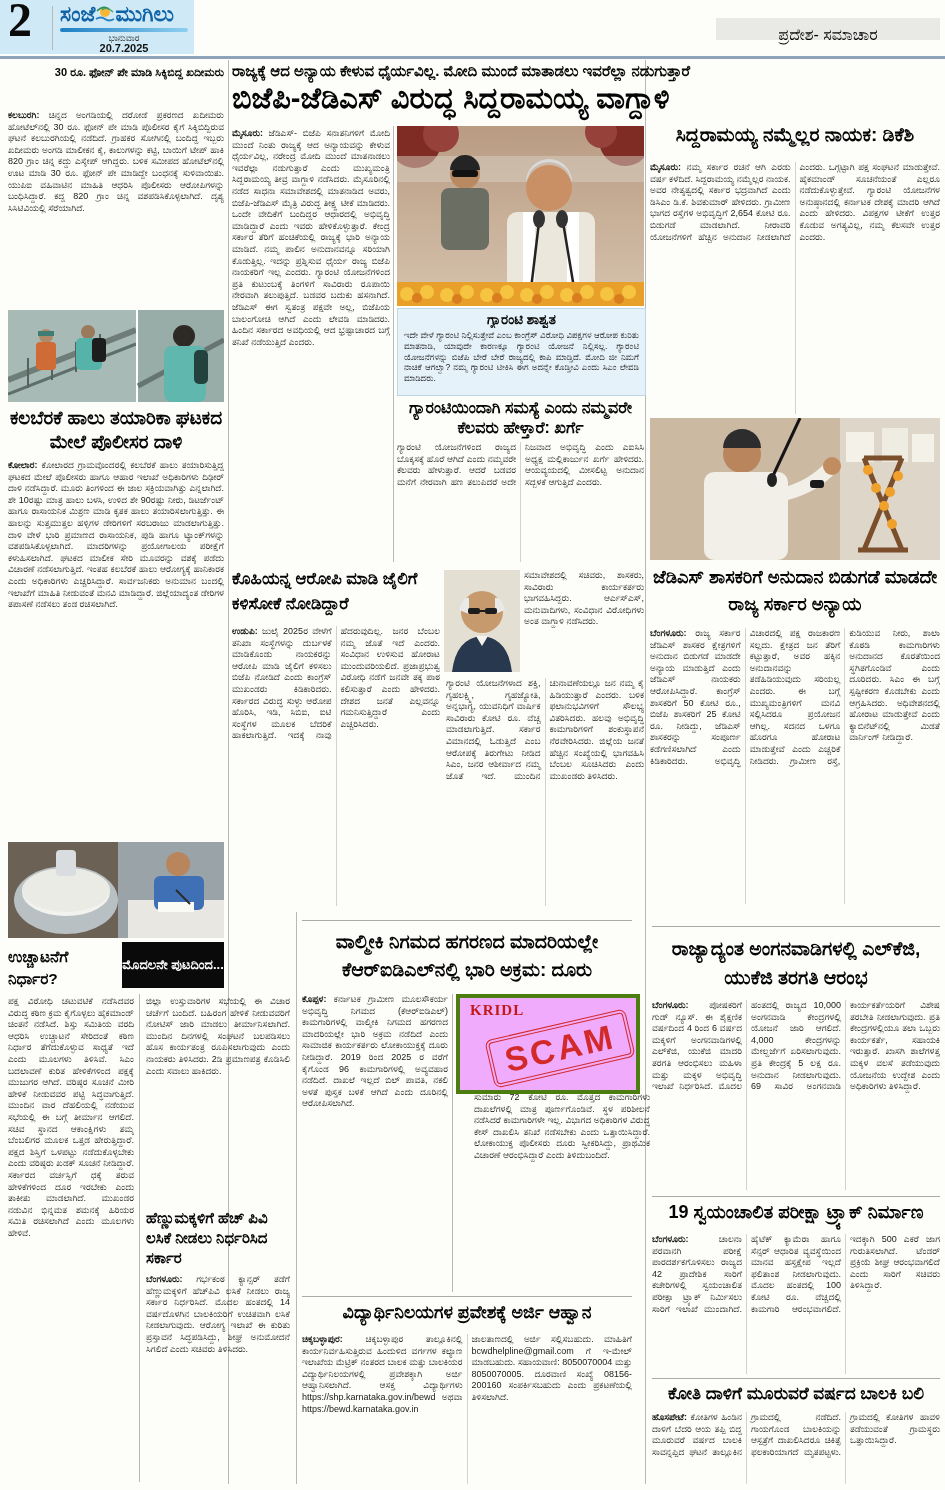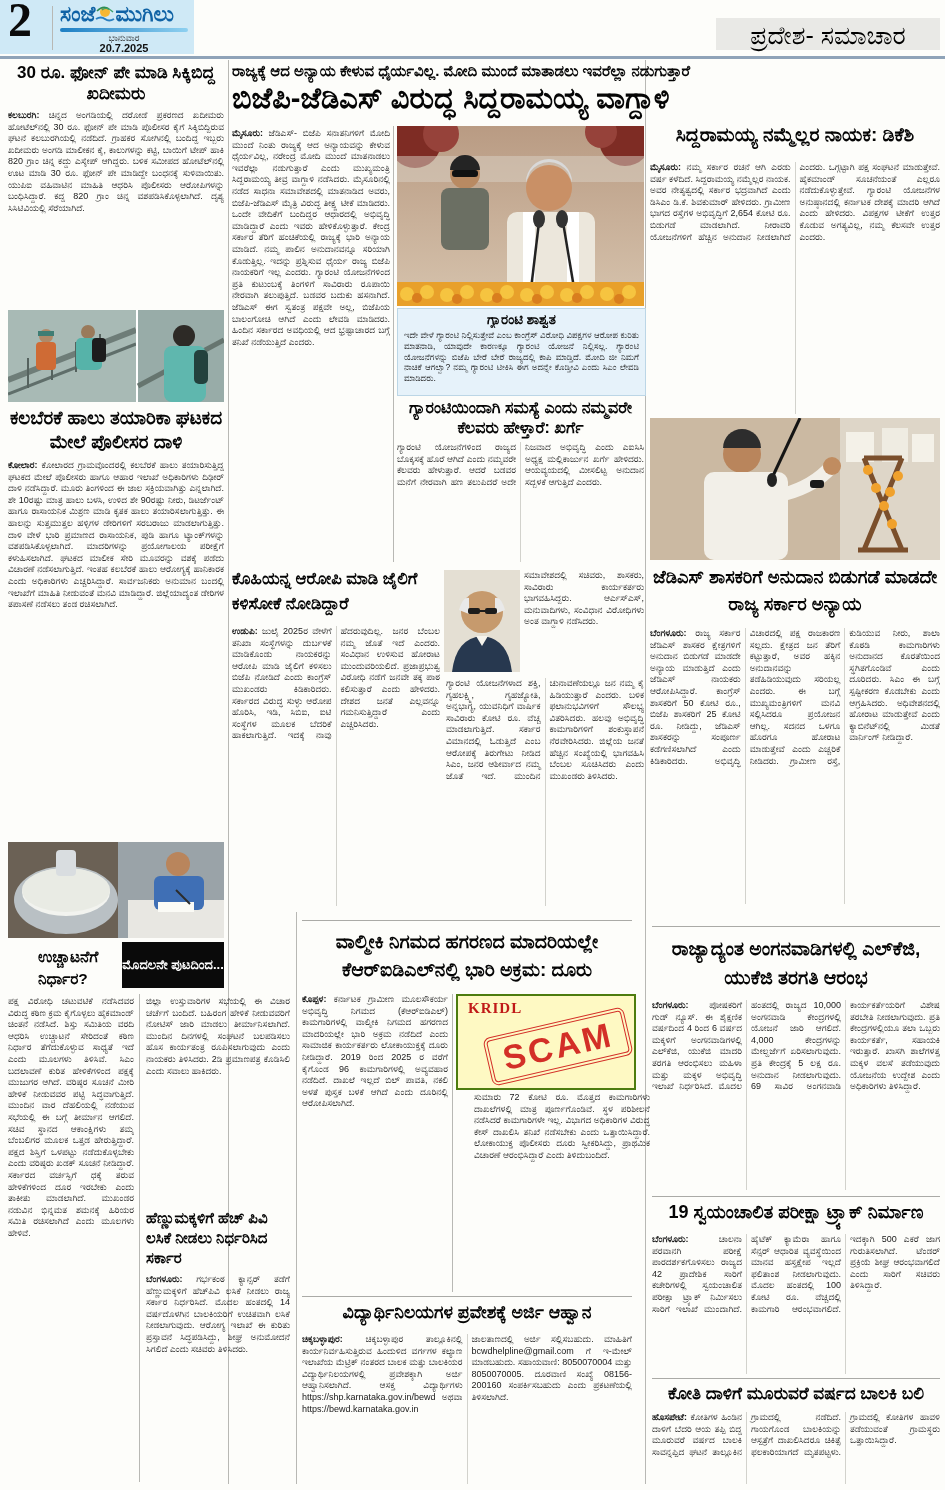--- a/index.html
+++ b/index.html
@@ -15,24 +15,24 @@
   .cols2{column-count:2;column-gap:9px;column-rule:1px solid #d2d2cc;}
   .cols3{column-count:3;column-gap:9px;column-rule:1px solid #d2d2cc;}
   
   #hdr-left{left:0;top:0;width:194px;height:54px;background:#cfe9f6;}
   #pageno{left:8px;top:-8px;font:bold 48px "Liberation Serif","DejaVu Serif",serif;color:#0b0b0b;}
   #hdr-vline{left:52px;top:6px;height:44px;}
   #masthead{left:60px;top:2px;width:132px;height:26px;font-weight:bold;font-size:21px;color:#0f62a5;white-space:nowrap;}
   #swoosh{left:60px;top:28px;width:128px;height:4px;border-radius:3px;background:linear-gradient(90deg,#1d7fc4,#8ed0f0);}
   #weekday{left:60px;top:33px;width:128px;font-size:9px;color:#222;}
   #hdate{left:60px;top:42px;width:128px;font-size:11px;font-weight:bold;color:#111;}
-  #section-box{left:716px;top:18px;width:224px;height:32px;background:#e9e9e6;font-size:25px;line-height:34px;color:#000;}
+  #section-box{left:716px;top:18px;width:224px;height:22px;background:#e9e9e6;font-size:16px;line-height:34px;color:#000;}
   #hdr-rule{left:0;top:56px;width:945px;height:3px;background:#8fa3b8;}
   
-  #scam-box{left:456px;top:994px;width:176px;height:92px;background:#fef9c3;border:2px solid #4d7c0f;}
+  #scam-box{left:456px;top:994px;width:176px;height:92px;background:#f0abfc;border:4px solid #4d7c0f;}
   #scam-kridl{position:absolute;left:10px;top:4px;color:#c01a18;font:bold 15px "Liberation Serif","DejaVu Serif",serif;letter-spacing:1px;}
   #scam-stamp{position:absolute;left:28px;top:26px;transform:rotate(-13deg);border:4px double #d0201c;border-radius:7px;
               padding:1px 12px;color:#d0201c;font-weight:900;font-size:34px;letter-spacing:3px;opacity:.93;}
   #cont-box{left:122px;top:942px;width:102px;height:46px;background:#0a0a0a;color:#fff;font-weight:bold;font-size:13px;
             line-height:1.45;display:flex;align-items:center;justify-content:center;text-align:center;}
 </style>
 </head>
 <body>
 
 <div id="page">
@@ -54,21 +54,21 @@
   <div class="abs center" id="section-box">ಪ್ರದೇಶ- ಸಮಾಚಾರ</div>
   <div class="abs" id="hdr-rule"></div>
 
   <div class="abs rule-v" style="left:228px;top:60px;height:1424px;"></div>
   <div class="abs rule-v" style="left:645px;top:60px;height:1424px;"></div>
   <div class="abs rule-v" style="left:393px;top:126px;height:436px;"></div>
   <div class="abs rule-v" style="left:139px;top:994px;height:488px;"></div>
   <div class="abs rule-v" style="left:452px;top:994px;height:298px;"></div>
   <div class="abs rule-v" style="left:296px;top:912px;height:572px;"></div>
 
-  <div class="abs hd center" style="left:8px;top:62px;width:216px;height:44px;font-size:17px;line-height:21px;">30 ರೂ. ಫೋನ್ ಪೇ ಮಾಡಿ ಸಿಕ್ಕಿಬಿದ್ದ ಖದೀಮರು</div>
+  <div class="abs hd center" style="left:8px;top:62px;width:216px;height:44px;font-size:11px;line-height:21px;text-align:right;">30 ರೂ. ಫೋನ್ ಪೇ ಮಾಡಿ ಸಿಕ್ಕಿಬಿದ್ದ ಖದೀಮರು</div>
   <div class="abs body-txt" style="left:8px;top:110px;width:216px;height:196px;">
     <span class="dl">ಕಲಬುರಗಿ: </span><span>ಚಿನ್ನದ ಅಂಗಡಿಯಲ್ಲಿ ದರೋಡೆ ಪ್ರಕರಣದ ಖದೀಮರು ಹೋಟೆಲ್‌ನಲ್ಲಿ 30 ರೂ. ಫೋನ್ ಪೇ ಮಾಡಿ ಪೊಲೀಸರ ಕೈಗೆ ಸಿಕ್ಕಿಬಿದ್ದಿರುವ ಘಟನೆ ಕಲಬುರಗಿಯಲ್ಲಿ ನಡೆದಿದೆ. ಗ್ರಾಹಕರ ಸೋಗಿನಲ್ಲಿ ಬಂದಿದ್ದ ಇಬ್ಬರು ಖದೀಮರು ಅಂಗಡಿ ಮಾಲೀಕನ ಕೈ, ಕಾಲುಗಳನ್ನು ಕಟ್ಟಿ, ಬಾಯಿಗೆ ಟೇಪ್ ಹಾಕಿ 820 ಗ್ರಾಂ ಚಿನ್ನ ಕದ್ದು ಎಸ್ಕೇಪ್ ಆಗಿದ್ದರು. ಬಳಿಕ ಸಮೀಪದ ಹೋಟೆಲ್‌ನಲ್ಲಿ ಊಟ ಮಾಡಿ 30 ರೂ. ಫೋನ್ ಪೇ ಮಾಡಿದ್ದೇ ಬಂಧನಕ್ಕೆ ಸುಳಿವಾಯಿತು. ಯುಪಿಐ ವಹಿವಾಟಿನ ಮಾಹಿತಿ ಆಧರಿಸಿ ಪೊಲೀಸರು ಆರೋಪಿಗಳನ್ನು ಬಂಧಿಸಿದ್ದಾರೆ. ಕದ್ದ 820 ಗ್ರಾಂ ಚಿನ್ನ ವಶಪಡಿಸಿಕೊಳ್ಳಲಾಗಿದೆ. ದೃಶ್ಯ ಸಿಸಿಟಿವಿಯಲ್ಲಿ ಸೆರೆಯಾಗಿದೆ.</span>
   </div>
 
   <svg class="abs" style="left:8px;top:310px;" width="216" height="92" viewBox="0 0 216 92">
     <rect width="216" height="92" fill="#9db2ae"></rect>
     <rect x="0" y="0" width="128" height="92" fill="#a8bab5"></rect>
     <path d="M0 70 L128 20" stroke="#6e7d78" stroke-width="6"></path>
     <path d="M0 84 L128 34" stroke="#5f6e6a" stroke-width="3"></path>
     <g stroke="#55625e" stroke-width="2">
@@ -103,21 +103,21 @@
     <ellipse cx="58" cy="50" rx="44" ry="24" fill="#f2f3ef"></ellipse>
     <ellipse cx="58" cy="48" rx="44" ry="22" fill="#e9ebe4"></ellipse>
     <rect x="48" y="8" width="20" height="26" rx="4" fill="#d9dde0"></rect>
     <rect x="120" y="58" width="96" height="38" fill="#e8e7e2"></rect>
     <circle cx="170" cy="22" r="12" fill="#b9855c"></circle>
     <rect x="146" y="34" width="50" height="34" rx="6" fill="#3f6fb5"></rect>
     <rect x="150" y="60" width="36" height="10" fill="#fbfbf6"></rect>
     <line x1="168" y1="48" x2="182" y2="62" stroke="#2c2c2c" stroke-width="2"></line>
   </svg>
 
-  <div class="abs hd" style="left:8px;top:946px;width:110px;height:46px;font-size:15.5px;line-height:22px;margin-left:30px;">ಉಚ್ಚಾಟನೆಗೆ ನಿರ್ಧಾರ?</div>
+  <div class="abs hd" style="left:8px;top:946px;width:110px;height:46px;font-size:15.5px;line-height:22px;">ಉಚ್ಚಾಟನೆಗೆ ನಿರ್ಧಾರ?</div>
   <div class="abs" id="cont-box">
     <span>ಮೊದಲನೇ ಪುಟದಿಂದ...</span>
   </div>
   <div class="abs body-txt" style="left:8px;top:996px;width:126px;height:486px;">ಪಕ್ಷ ವಿರೋಧಿ ಚಟುವಟಿಕೆ ನಡೆಸಿದವರ ವಿರುದ್ಧ ಕಠಿಣ ಕ್ರಮ ಕೈಗೊಳ್ಳಲು ಹೈಕಮಾಂಡ್ ಚಿಂತನೆ ನಡೆಸಿದೆ. ಶಿಸ್ತು ಸಮಿತಿಯ ವರದಿ ಆಧರಿಸಿ ಉಚ್ಚಾಟನೆ ಸೇರಿದಂತೆ ಕಠಿಣ ನಿರ್ಧಾರ ತೆಗೆದುಕೊಳ್ಳುವ ಸಾಧ್ಯತೆ ಇದೆ ಎಂದು ಮೂಲಗಳು ತಿಳಿಸಿವೆ. ಸಿಎಂ ಬದಲಾವಣೆ ಕುರಿತ ಹೇಳಿಕೆಗಳಿಂದ ಪಕ್ಷಕ್ಕೆ ಮುಜುಗರ ಆಗಿದೆ. ವರಿಷ್ಠರ ಸೂಚನೆ ಮೀರಿ ಹೇಳಿಕೆ ನೀಡುವವರ ಪಟ್ಟಿ ಸಿದ್ಧವಾಗುತ್ತಿದೆ. ಮುಂದಿನ ವಾರ ದೆಹಲಿಯಲ್ಲಿ ನಡೆಯುವ ಸಭೆಯಲ್ಲಿ ಈ ಬಗ್ಗೆ ತೀರ್ಮಾನ ಆಗಲಿದೆ. ಸಚಿವ ಸ್ಥಾನದ ಆಕಾಂಕ್ಷಿಗಳು ತಮ್ಮ ಬೆಂಬಲಿಗರ ಮೂಲಕ ಒತ್ತಡ ಹೇರುತ್ತಿದ್ದಾರೆ. ಪಕ್ಷದ ಶಿಸ್ತಿಗೆ ಒಳಪಟ್ಟು ನಡೆದುಕೊಳ್ಳಬೇಕು ಎಂದು ವರಿಷ್ಠರು ಖಡಕ್ ಸೂಚನೆ ನೀಡಿದ್ದಾರೆ. ಸರ್ಕಾರದ ವರ್ಚಸ್ಸಿಗೆ ಧಕ್ಕೆ ತರುವ ಹೇಳಿಕೆಗಳಿಂದ ದೂರ ಇರಬೇಕು ಎಂದು ತಾಕೀತು ಮಾಡಲಾಗಿದೆ. ಮುಖಂಡರ ನಡುವಿನ ಭಿನ್ನಮತ ಶಮನಕ್ಕೆ ಹಿರಿಯರ ಸಮಿತಿ ರಚಿಸಲಾಗಿದೆ ಎಂದು ಮೂಲಗಳು ಹೇಳಿವೆ.</div>
   <div class="abs body-txt" style="left:146px;top:996px;width:144px;height:208px;">ಜಿಲ್ಲಾ ಉಸ್ತುವಾರಿಗಳ ಸಭೆಯಲ್ಲಿ ಈ ವಿಚಾರ ಚರ್ಚೆಗೆ ಬಂದಿದೆ. ಬಹಿರಂಗ ಹೇಳಿಕೆ ನೀಡುವವರಿಗೆ ನೋಟಿಸ್ ಜಾರಿ ಮಾಡಲು ತೀರ್ಮಾನಿಸಲಾಗಿದೆ. ಮುಂದಿನ ದಿನಗಳಲ್ಲಿ ಸಂಘಟನೆ ಬಲಪಡಿಸಲು ಹೊಸ ಕಾರ್ಯತಂತ್ರ ರೂಪಿಸಲಾಗುವುದು ಎಂದು ನಾಯಕರು ತಿಳಿಸಿದರು. 2ಡಿ ಪ್ರಮಾಣಪತ್ರ ಕೊಡಿಸಿಲಿ ಎಂದು ಸವಾಲು ಹಾಕಿದರು.</div>
   <div class="abs hd" style="left:146px;top:1208px;width:144px;height:62px;font-size:15px;line-height:20px;">ಹೆಣ್ಣುಮಕ್ಕಳಿಗೆ ಹೆಚ್ ಪಿವಿ ಲಸಿಕೆ ನೀಡಲು ನಿರ್ಧರಿಸಿದ ಸರ್ಕಾರ</div>
   <div class="abs body-txt" style="left:146px;top:1274px;width:144px;height:208px;">
     <span class="dl">ಬೆಂಗಳೂರು: </span><span>ಗರ್ಭಕಂಠ ಕ್ಯಾನ್ಸರ್ ತಡೆಗೆ ಹೆಣ್ಣುಮಕ್ಕಳಿಗೆ ಹೆಚ್‌ಪಿವಿ ಲಸಿಕೆ ನೀಡಲು ರಾಜ್ಯ ಸರ್ಕಾರ ನಿರ್ಧರಿಸಿದೆ. ಮೊದಲ ಹಂತದಲ್ಲಿ 14 ವರ್ಷದೊಳಗಿನ ಬಾಲಕಿಯರಿಗೆ ಉಚಿತವಾಗಿ ಲಸಿಕೆ ನೀಡಲಾಗುವುದು. ಆರೋಗ್ಯ ಇಲಾಖೆ ಈ ಕುರಿತು ಪ್ರಸ್ತಾವನೆ ಸಿದ್ಧಪಡಿಸಿದ್ದು, ಶೀಘ್ರ ಅನುಮೋದನೆ ಸಿಗಲಿದೆ ಎಂದು ಸಚಿವರು ತಿಳಿಸಿದರು.</span>
   </div>
 

